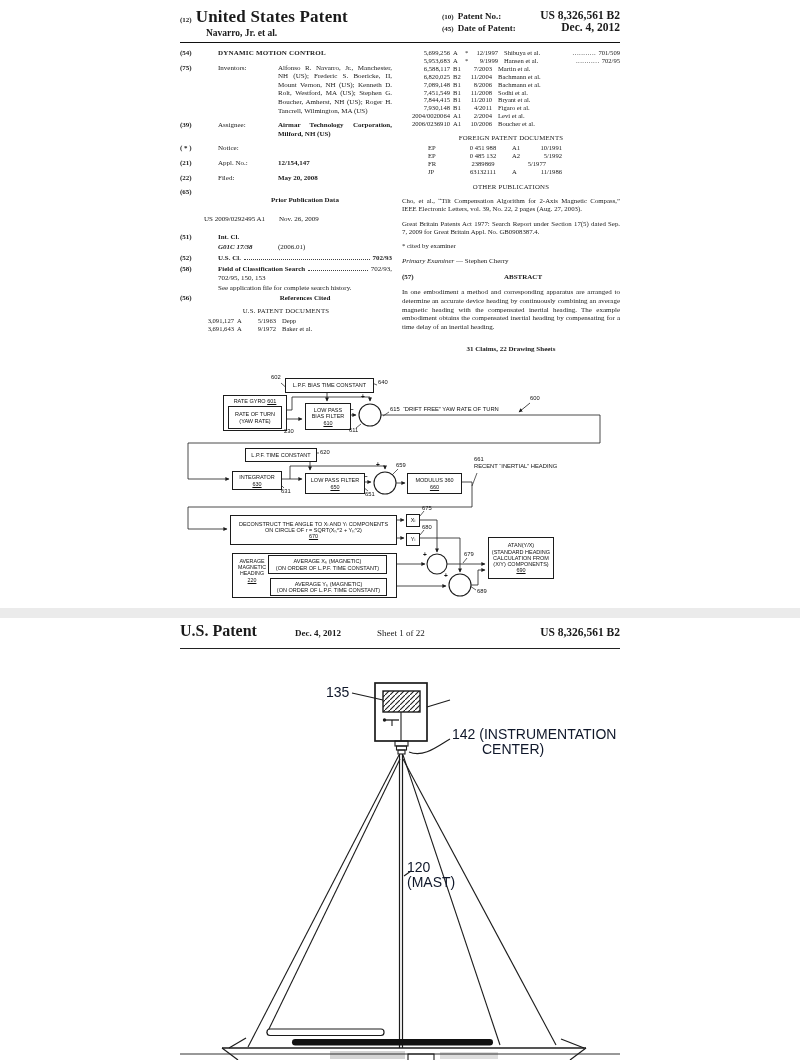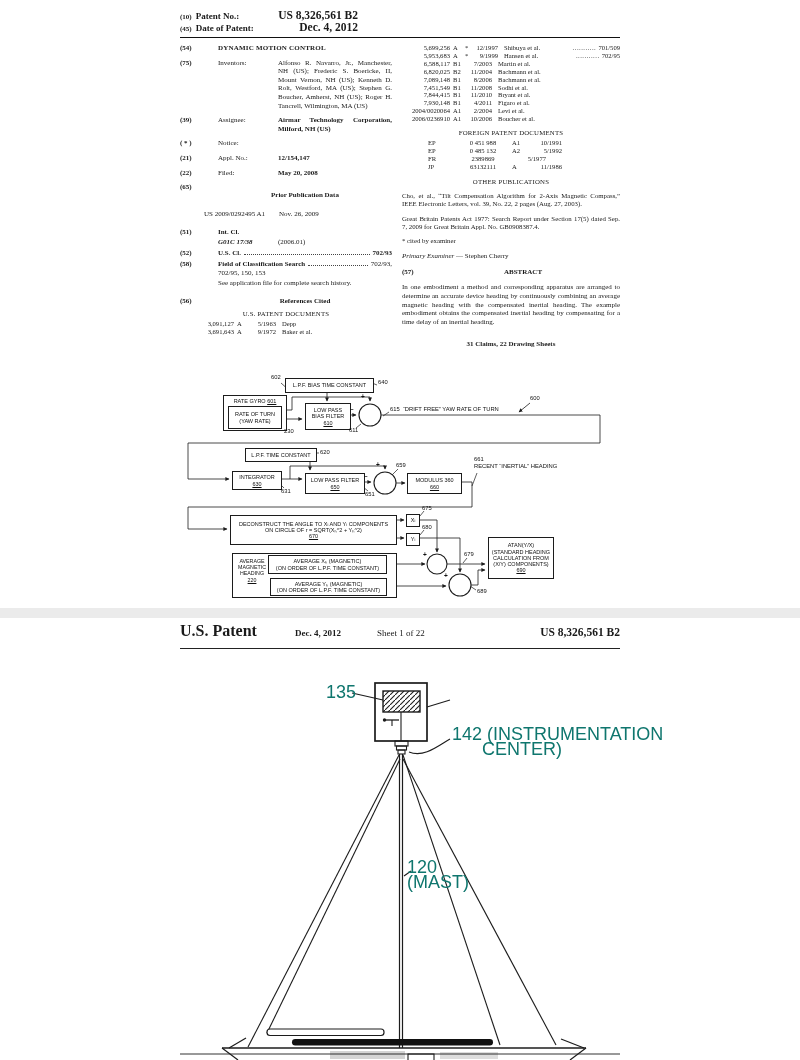--- a/index.html
+++ b/index.html
@@ -73,30 +73,37 @@
   .sheet2{position:absolute;left:180px;top:622px;width:440px;}
   .p2-header{display:flex;align-items:baseline;}
   .p2-title{font-size:16px;font-weight:bold;}
   .p2-date{font-size:9px;font-weight:bold;margin-left:38px;}
   .p2-sheet{font-size:9px;font-weight:normal;margin-left:36px;}
   .p2-no{font-size:11.5px;font-weight:bold;margin-left:auto;}
   .p2-rule{border-bottom:1.2px solid #222;margin-top:8px;}
   
   .boat{position:absolute;left:0;top:655px;width:800px;height:405px;font-family:"Liberation Sans",sans-serif;}
   .boat svg{position:absolute;left:0;top:0;}
-  .fig-label{position:absolute;font-size:18px;line-height:15px;color:#0f766e;white-space:pre-line;z-index:2;}
+  .fig-label{position:absolute;font-size:14px;line-height:15px;color:#0f172a;white-space:pre-line;z-index:2;}
   .hang{padding-left:30px;text-indent:-30px;}
 </style>
 </head>
 <body>
 
 <div class="canvas">
 
   <section class="sheet1">
     <header class="p1-header">
+      <div class="h-left">
+        <div class="h-title-row">
+          <span class="h-num">(12)</span>
+          <h1>United States Patent</h1>
+        </div>
+        <div class="h-authors">Navarro, Jr. et al.</div>
+      </div>
       <div class="h-right">
         <div class="h-pat-row">
           <span class="h-num">(10)</span>
           <span class="h-lab">Patent No.:</span>
           <span class="h-val">US 8,326,561 B2</span>
         </div>
         <div class="h-pat-row">
           <span class="h-num">(45)</span>
           <span class="h-lab">Date of Patent:</span>
           <span class="h-val">Dec. 4, 2012</span>
@@ -167,21 +174,21 @@
           <span class="leader-row">
               <span class="btxt">Field of Classification Search</span>
               <span class="dots"></span>
               <span>702/93,</span>
             </span>
         </div>
         <div class="item no-label" style="margin-bottom:1px;">
           <span></span>
           <span style="">702/95, 150, 153</span>
         </div>
-        <div class="item no-label" style="margin-bottom:10px;">
+        <div class="item no-label" style="margin-bottom:2px;">
           <span></span>
           <span>See application file for complete search history.</span>
         </div>
         <div class="item no-label" style="margin-bottom:2px;">
           <span class="inum">(56)</span>
           <span class="sec-head" style="margin:0;">References Cited</span>
         </div>
         <div class="sec-head2">U.S. PATENT DOCUMENTS</div>
         <div class="ref-table small">
 

